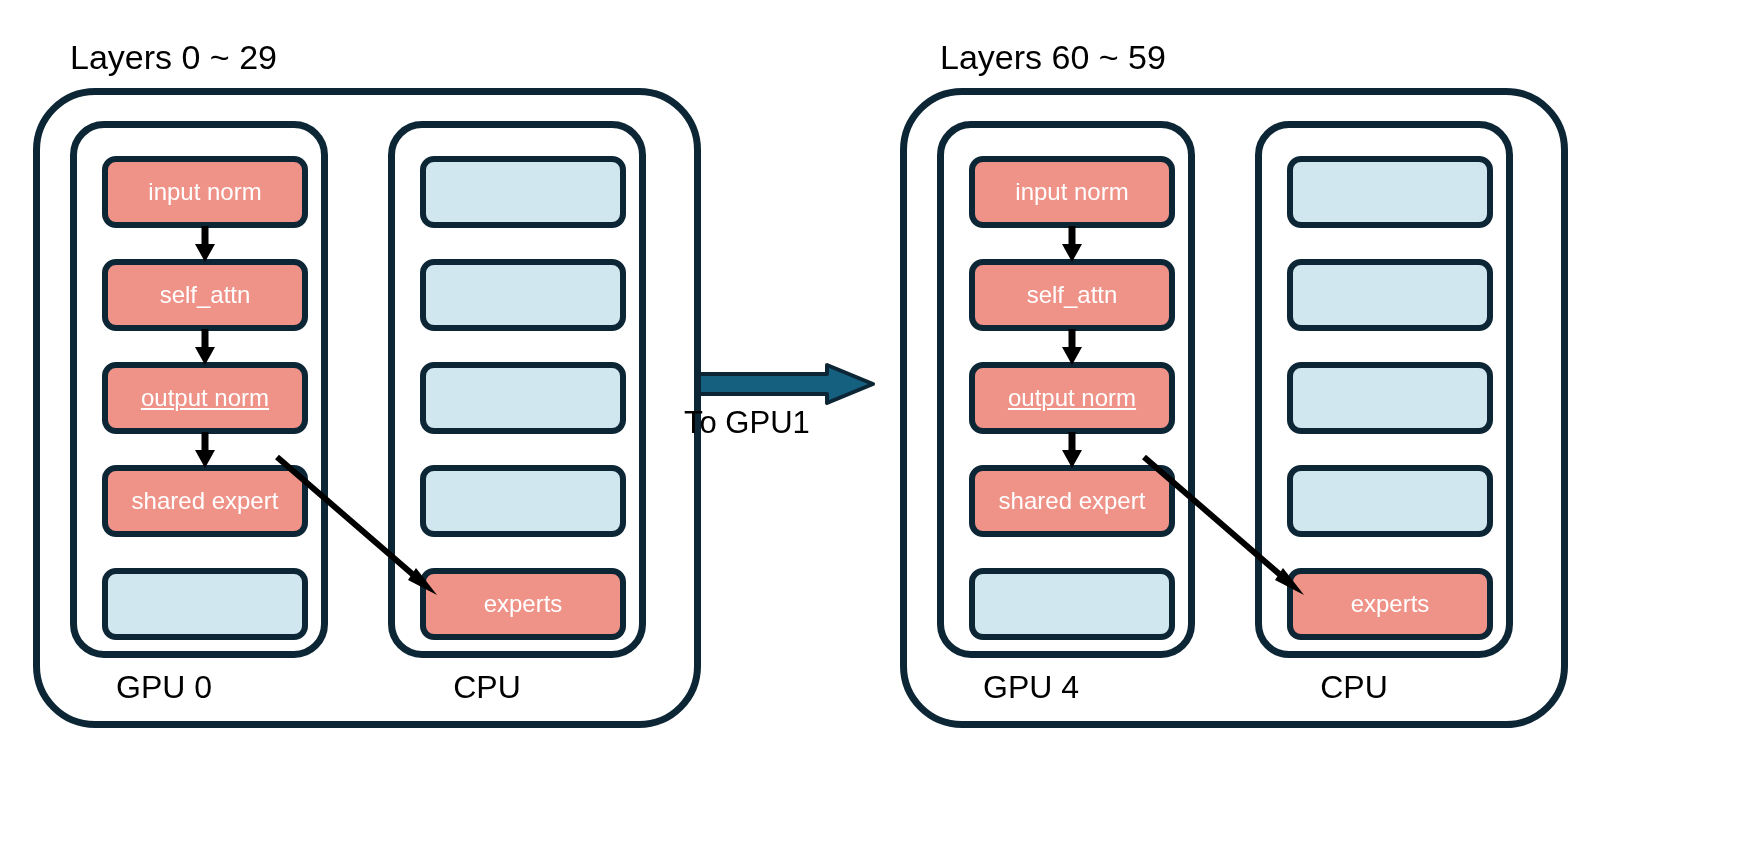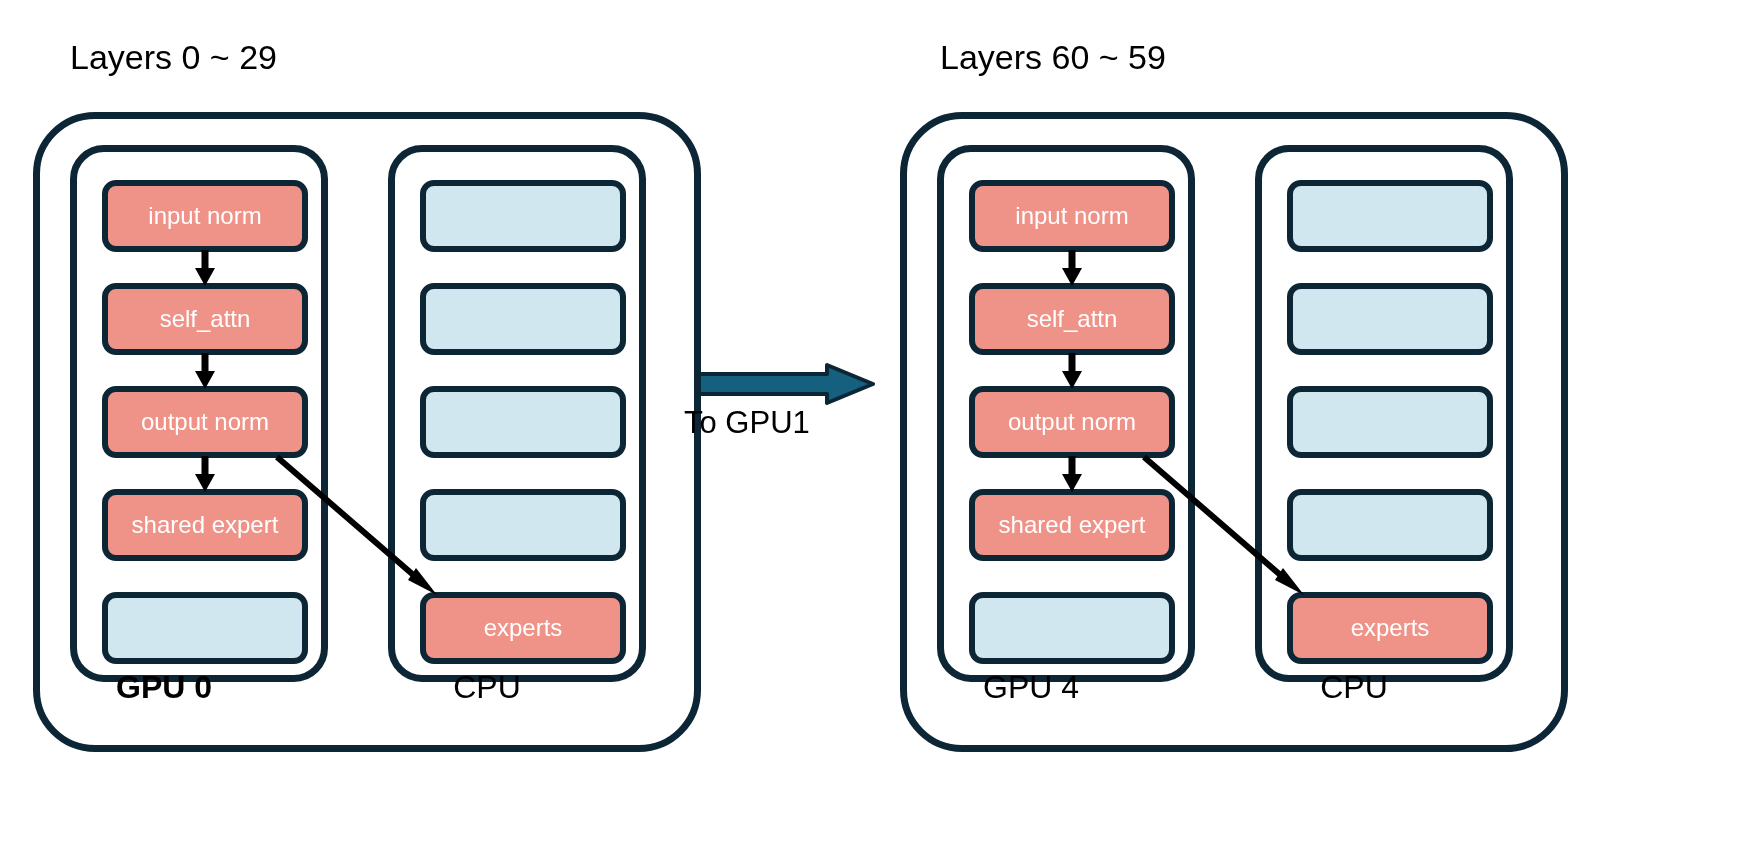--- a/index.html
+++ b/index.html
@@ -38,21 +38,20 @@
   
   .panel {
     position: absolute;
     top: 88px;
     width: 668px;
     height: 640px;
     border: 7px solid #0d2636;
     border-radius: 62px;
     box-sizing: border-box;
     background: #ffffff;
-    margin-top: 24px;
   }
   #panel-left  { left: 33px; }
   #panel-right { left: 900px; }
 
   
   .column {
     position: absolute;
     top: 26px;
     width: 258px;
     height: 537px;
@@ -78,21 +77,21 @@
     justify-content: center;
     font-size: 24px;
     color: #ffffff;
     white-space: nowrap;
   }
   .unit.salmon { background: #ef9389; }
   .unit.blue   { background: #d1e7ef; }
 
   .slot0 { top: 28px; }
   .slot1 { top: 131px; text-align: center; }
-  .slot2 { top: 234px; }
+  .slot2 { top: 234px; text-decoration: underline; }
   .slot3 { top: 337px; }
   .slot4 { top: 440px; }
 
   
   .vflow {
     position: absolute;
     left: 112px;
     width: 32px;
     height: 36px;
   }
@@ -130,21 +129,21 @@
 
   
   .device-label {
     position: absolute;
     font-size: 32px;
     line-height: 38px;
     color: #000000;
     text-align: center;
     white-space: nowrap;
   }
-  #dev-gpu0 { left: 35px;  top: 668px; width: 258px; font-weight: bold; }
+  #dev-gpu0 { left: 35px;  top: 668px; width: 258px; }
   #dev-cpu0 { left: 358px; top: 668px; width: 258px; }
   #dev-gpu1 { left: 902px;  top: 668px; width: 258px; }
   #dev-cpu1 { left: 1225px; top: 668px; width: 258px; }
 </style>
 </head>
 <body>
 
 <div class="stage">
 
   <div class="panel-title" id="title-left">Layers 0 ~ 29</div>

